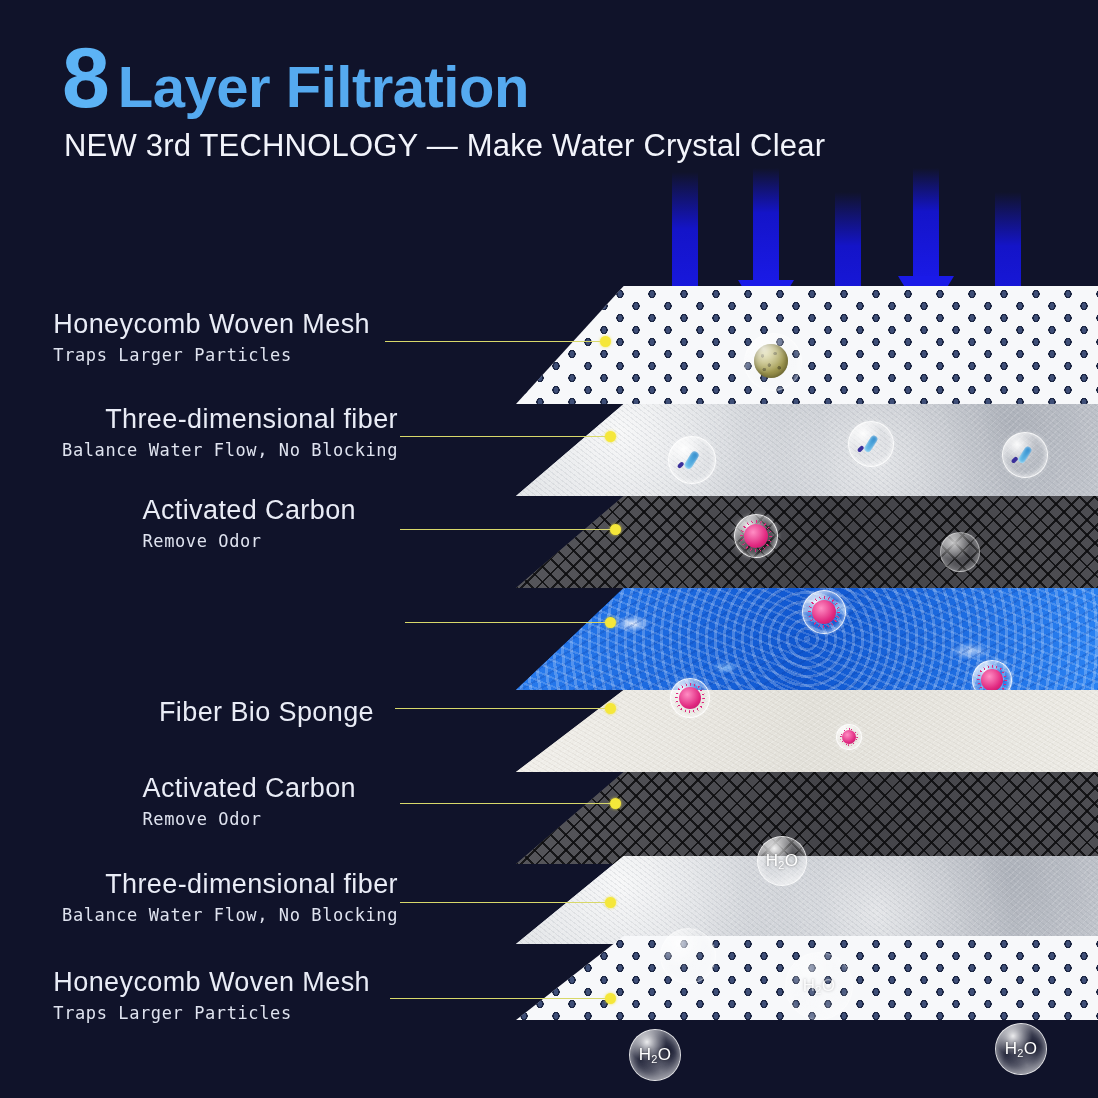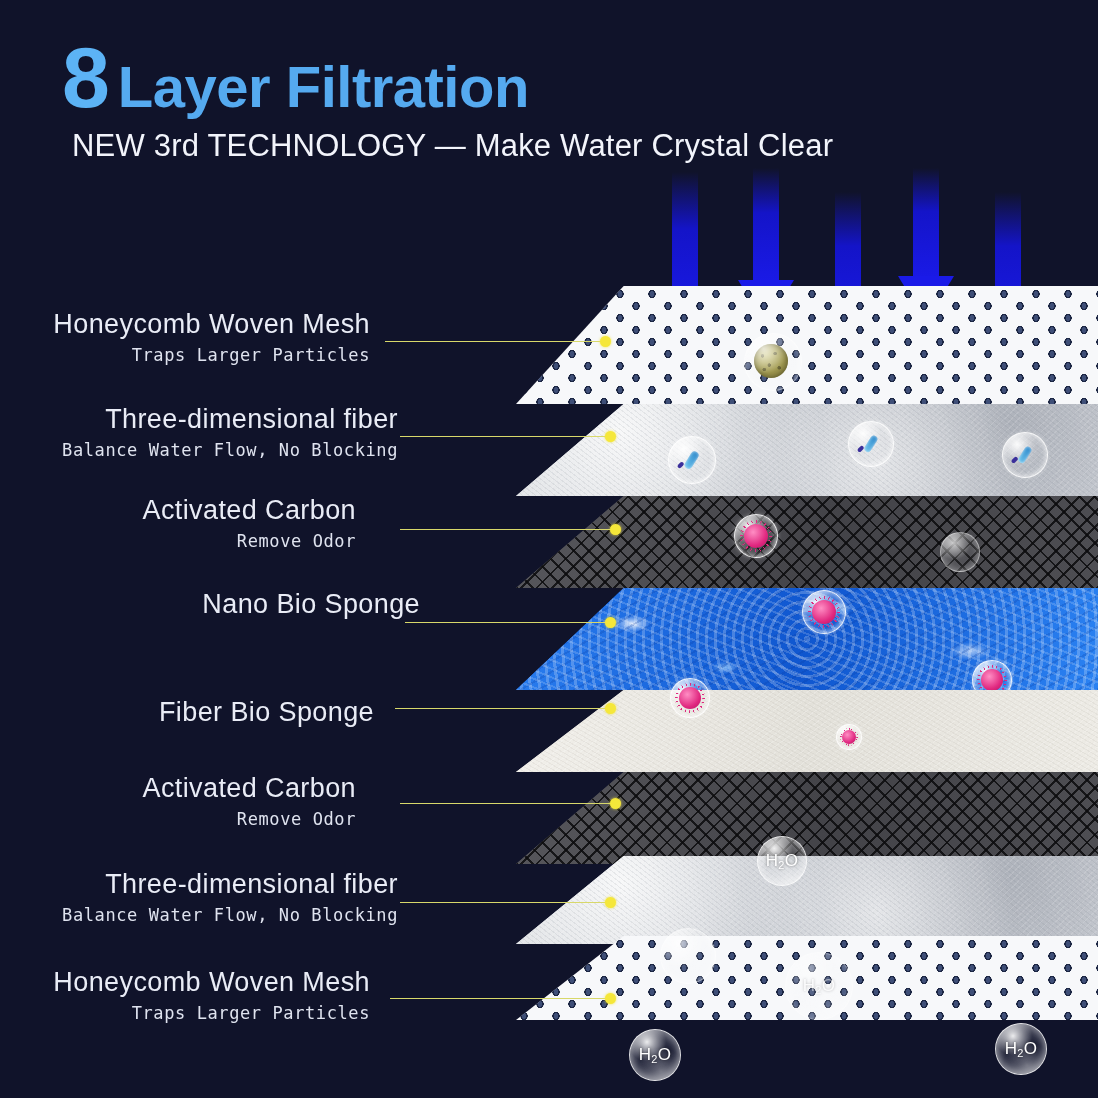--- a/index.html
+++ b/index.html
@@ -23,37 +23,37 @@
   }
   #big-number {
     font-size: 86px; font-weight: bold; color: #5cb3f5;
     line-height: 1; letter-spacing: -2px;
   }
   #title-text {
     font-size: 58px; font-weight: bold; color: #55aaf0;
     line-height: 1; margin-left: 10px; letter-spacing: -0.5px;
   }
   #subtitle {
-    position: absolute; left: 72px; top: 128px;
+    position: absolute; left: 64px; top: 128px;
     font-size: 31px; color: #f2f4fb; white-space: nowrap;
     letter-spacing: 0.2px;
   }
 
   
   .label-block { position: absolute; right: 0; text-align: right; white-space: nowrap; }
   .label-main {
     font-size: 27px; color: #e9ecf6; font-weight: 300;
     letter-spacing: 0.4px; line-height: 1.1;
   }
   .label-sub {
     font-family: "DejaVu Sans Mono", monospace;
     font-size: 17px; color: #dfe3ef; letter-spacing: 0.6px;
     margin-top: 6px; line-height: 1.1;
   }
-  .label-block.center-sub .label-sub { text-align: right; }
+  .label-block.center-sub .label-sub { text-align: left; }
 
   
   .leader { position: absolute; height: 1px; background: #d8d86a; }
   .leader-dot {
     position: absolute; width: 11px; height: 11px; border-radius: 50%;
     background: #f5e73a; box-shadow: 0 0 3px rgba(245,231,58,.9);
   }
 
   
   #stack { position: absolute; left: 0; top: 0; width: 1098px; height: 1098px; }
@@ -354,21 +354,20 @@
   <div class="leader-dot" style="left:605px; top:431px;"></div>
 
   <div class="label-block center-sub" style="top:496px; right:742px;">
     <div class="label-main">Activated Carbon</div>
     <div class="label-sub">Remove Odor</div>
   </div>
   <div class="leader" style="left:400px; top:529px; width:215px;"></div>
   <div class="leader-dot" style="left:610px; top:524px;"></div>
 
   <div class="label-block center-sub" style="top:590px; right:678px;">
-    <div class="label-main">Nano Bio Sponge</div>
   </div>
   <div class="leader" style="left:405px; top:622px; width:205px;"></div>
   <div class="leader-dot" style="left:605px; top:617px;"></div>
 
   <div class="label-block center-sub" style="top:698px; right:724px;">
     <div class="label-main">Fiber Bio Sponge</div>
   </div>
   <div class="leader" style="left:395px; top:708px; width:215px;"></div>
   <div class="leader-dot" style="left:605px; top:703px;"></div>
 

